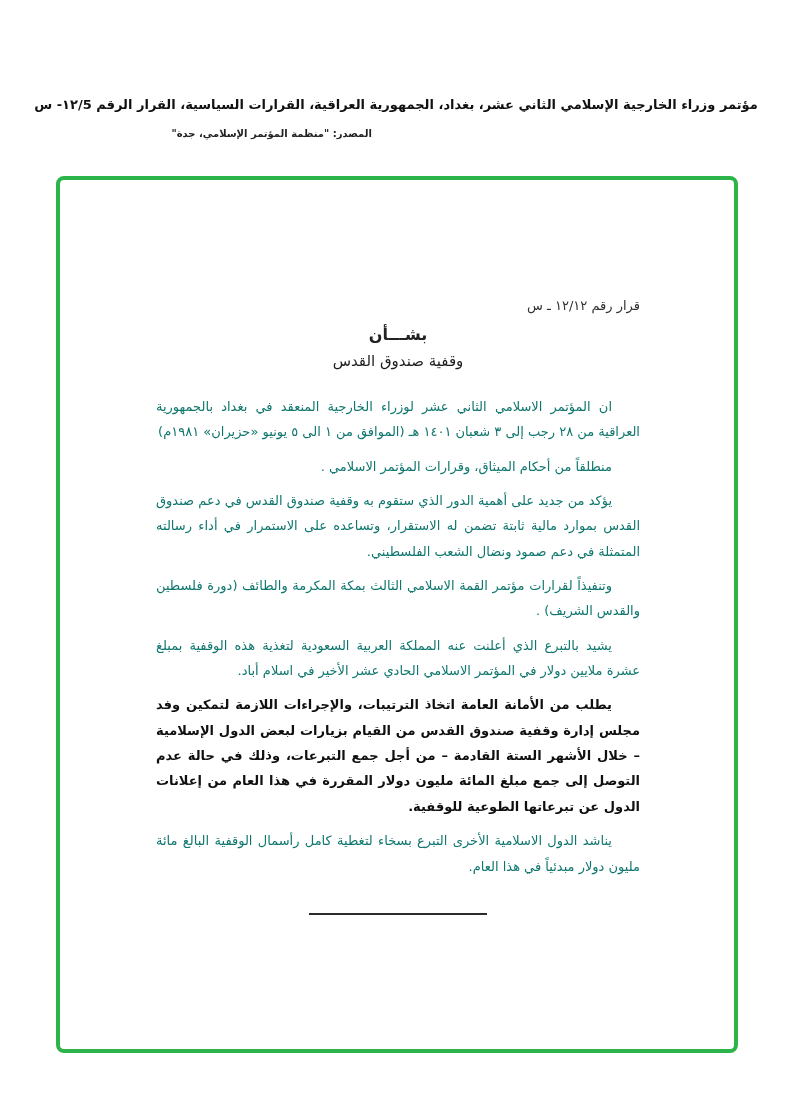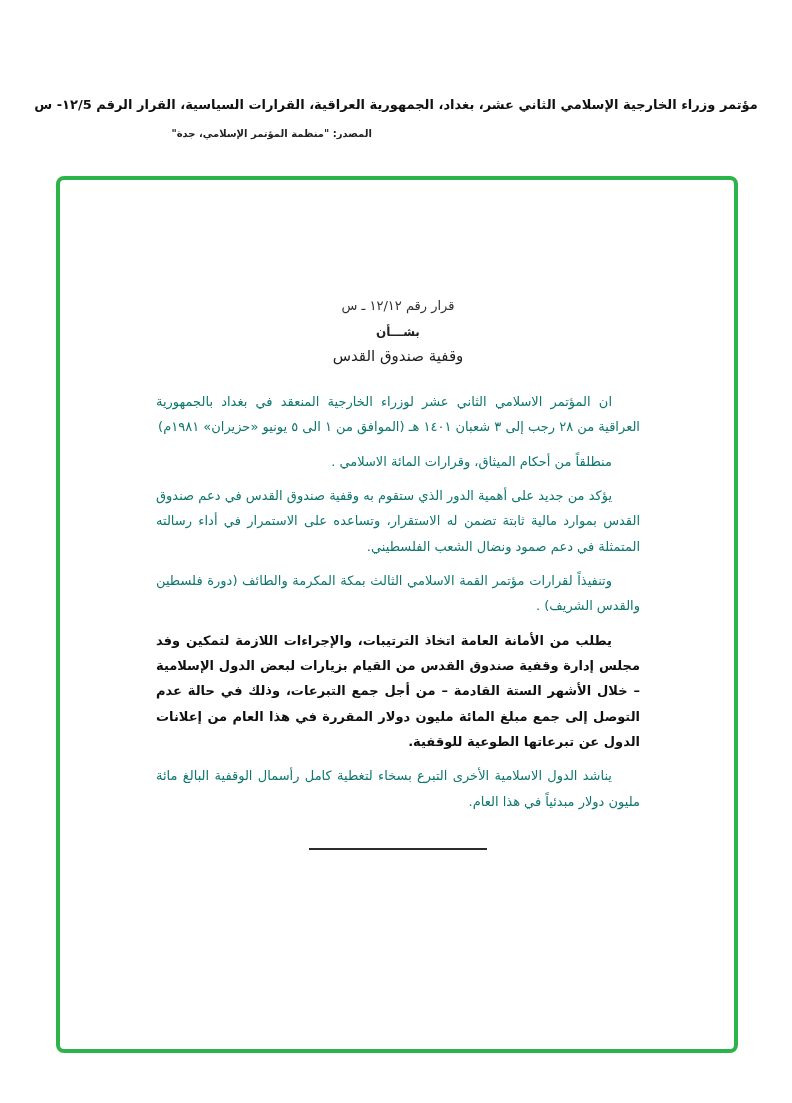--- a/index.html
+++ b/index.html
@@ -48,30 +48,29 @@
 
   .doc-content {
     position: absolute;
     top: 118px;
     right: 94px;
     left: 96px;
     color: #2b2b2b;
   }
 
   .res-number {
-    text-align: center;
     font-size: 13px;
     letter-spacing: 2px;
     color: #2f2f2f;
     margin-bottom: 12px;
   }
 
   .regarding {
     text-align: center;
-    font-size: 12px;
+    font-size: 16px;
     font-weight: bold;
     color: #222;
     margin-bottom: 8px;
   }
 
   .doc-title {
     text-align: center;
     font-size: 15px;
     font-weight: normal;
     color: #1c1c1c;
@@ -109,26 +108,27 @@
   <div class="doc-content">
 
     <div class="res-number">قرار رقم ١٢/١٢ ـ س</div>
 
     <div class="regarding">بشـــأن</div>
 
     <div class="doc-title">وقفية صندوق القدس</div>
 
     <p class="para">ان المؤتمر الاسلامي الثاني عشر لوزراء الخارجية المنعقد في بغداد بالجمهورية العراقية من ٢٨ رجب إلى ٣ شعبان ١٤٠١ هـ (الموافق من ١ الى ٥ يونيو «حزيران» ١٩٨١م)</p>
 
-    <p class="para">منطلقاً من أحكام الميثاق، وقرارات المائة الاسلامي .</p>
+    <p class="para">منطلقاً من أحكام الميثاق، وقرارات المؤتمر الاسلامي .</p>
 
     <p class="para">يؤكد من جديد على أهمية الدور الذي ستقوم به وقفية صندوق القدس في دعم صندوق القدس بموارد مالية ثابتة تضمن له الاستقرار، وتساعده على الاستمرار في أداء رسالته المتمثلة في دعم صمود ونضال الشعب الفلسطيني.</p>
 
     <p class="para">وتنفيذاً لقرارات مؤتمر القمة الاسلامي الثالث بمكة المكرمة والطائف (دورة فلسطين والقدس الشريف) .</p>
 
+    <p class="para">يشيد بالتبرع الذي أعلنت عنه المملكة العربية السعودية لتغذية هذه الوقفية بمبلغ عشرة ملايين دولار في المؤتمر الاسلامي الحادي عشر الأخير في اسلام أباد.</p>
 
     <p class="para dark">يطلب من الأمانة العامة اتخاذ الترتيبات، والإجراءات اللازمة لتمكين وفد مجلس إدارة وقفية صندوق القدس من القيام بزيارات لبعض الدول الإسلامية – خلال الأشهر الستة القادمة – من أجل جمع التبرعات، وذلك في حالة عدم التوصل إلى جمع مبلغ المائة مليون دولار المقررة في هذا العام من إعلانات الدول عن تبرعاتها الطوعية للوقفية.</p>
 
     <p class="para">يناشد الدول الاسلامية الأخرى التبرع بسخاء لتغطية كامل رأسمال الوقفية البالغ مائة مليون دولار مبدئياً في هذا العام.</p>
 
 
     <div class="bottom-line"></div>
 
   </div>
 </div>

